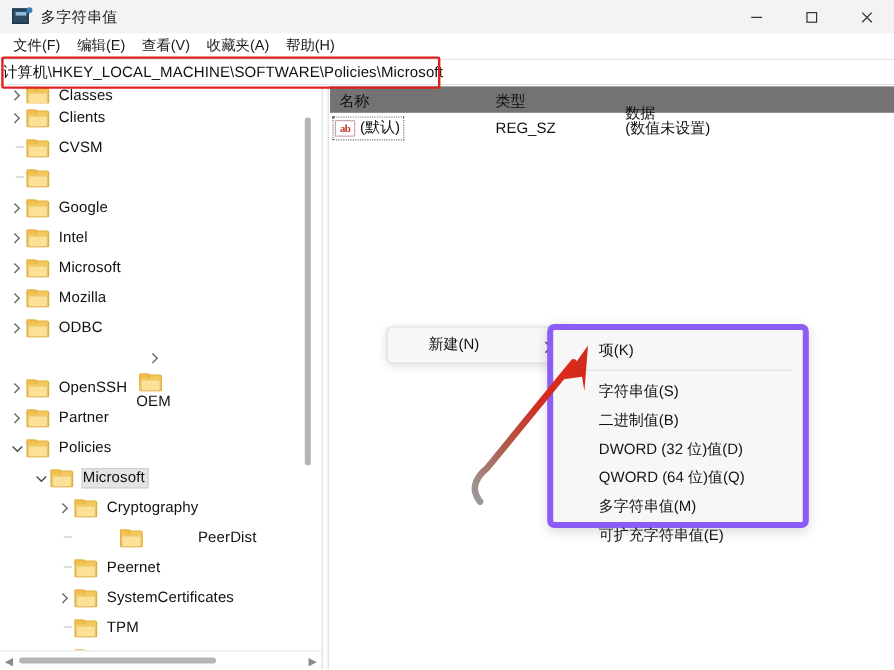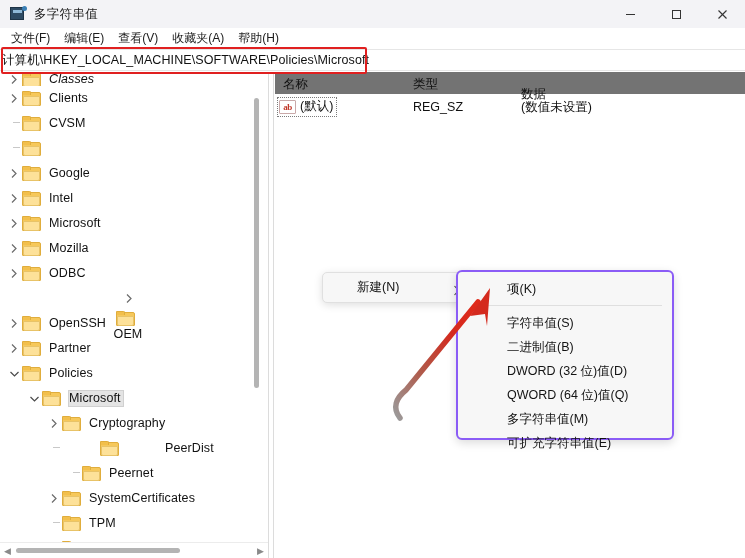--- a/index.html
+++ b/index.html
@@ -322,24 +322,24 @@
     position: absolute; right: 13px; top: 9px;
     color: #4a4a4a;
   }
 
   
   #ctx-sub {
     position: absolute;
     left: 456px; top: 270px;
     width: 218px; height: 170px;
     background: #f7f7f7;
-    border: 2px solid #8b5cf6;
+    border: 5px solid #8b5cf6;
     border-radius: 6px;
     box-shadow: 0 3px 10px rgba(0,0,0,.14);
-    padding: 5px 0 6px 11px;
+    padding: 5px 0 6px 0;
     z-index: 21;
   }
   .ctx-item {
     height: 24px;
     display: flex; align-items: center;
     padding-left: 38px;
     font-size: 12.5px;
     color: #131313;
     white-space: nowrap;
   }
@@ -399,21 +399,21 @@
 
   <div id="addressbar">
     <div id="address-text" title="计算机\HKEY_LOCAL_MACHINE\SOFTWARE\Policies\Microsoft">计算机\HKEY_LOCAL_MACHINE\SOFTWARE\Policies\Microsoft</div>
   </div>
   <div id="addr-annot"></div>
 
   <div id="content">
 
     <div id="tree-pane">
       <div id="tree">
-          <div class="tree-row clipped" style="padding-left: 6px; font-style: italic;">
+          <div class="tree-row clipped" style="padding-left: 6px;">
             <span class="twisty">
               <svg width="8" height="11" viewBox="0 0 8 11">
                 <polyline points="2,1.5 6,5.5 2,9.5" fill="none" stroke="#6a6a6a" stroke-width="1.2"></polyline>
               </svg>
             </span>
             <span class="folder">
               <span class="back"></span>
               <span class="tab"></span>
               <span class="front"></span>
             </span>
@@ -594,21 +594,21 @@
           </div>
           <div class="tree-row" style="padding-left: 46px; gap: 38px;">
             <span class="leafline"></span>
             <span class="folder">
               <span class="back"></span>
               <span class="tab"></span>
               <span class="front"></span>
             </span>
             <span class="tree-label">PeerDist</span>
           </div>
-          <div class="tree-row" style="padding-left: 46px; margin-left: 20px;">
+          <div class="tree-row" style="padding-left: 46px;">
             <span class="leafline"></span>
             <span class="folder">
               <span class="back"></span>
               <span class="tab"></span>
               <span class="front"></span>
             </span>
             <span class="tree-label">Peernet</span>
           </div>
           <div class="tree-row" style="padding-left: 46px;">
             <span class="twisty">

